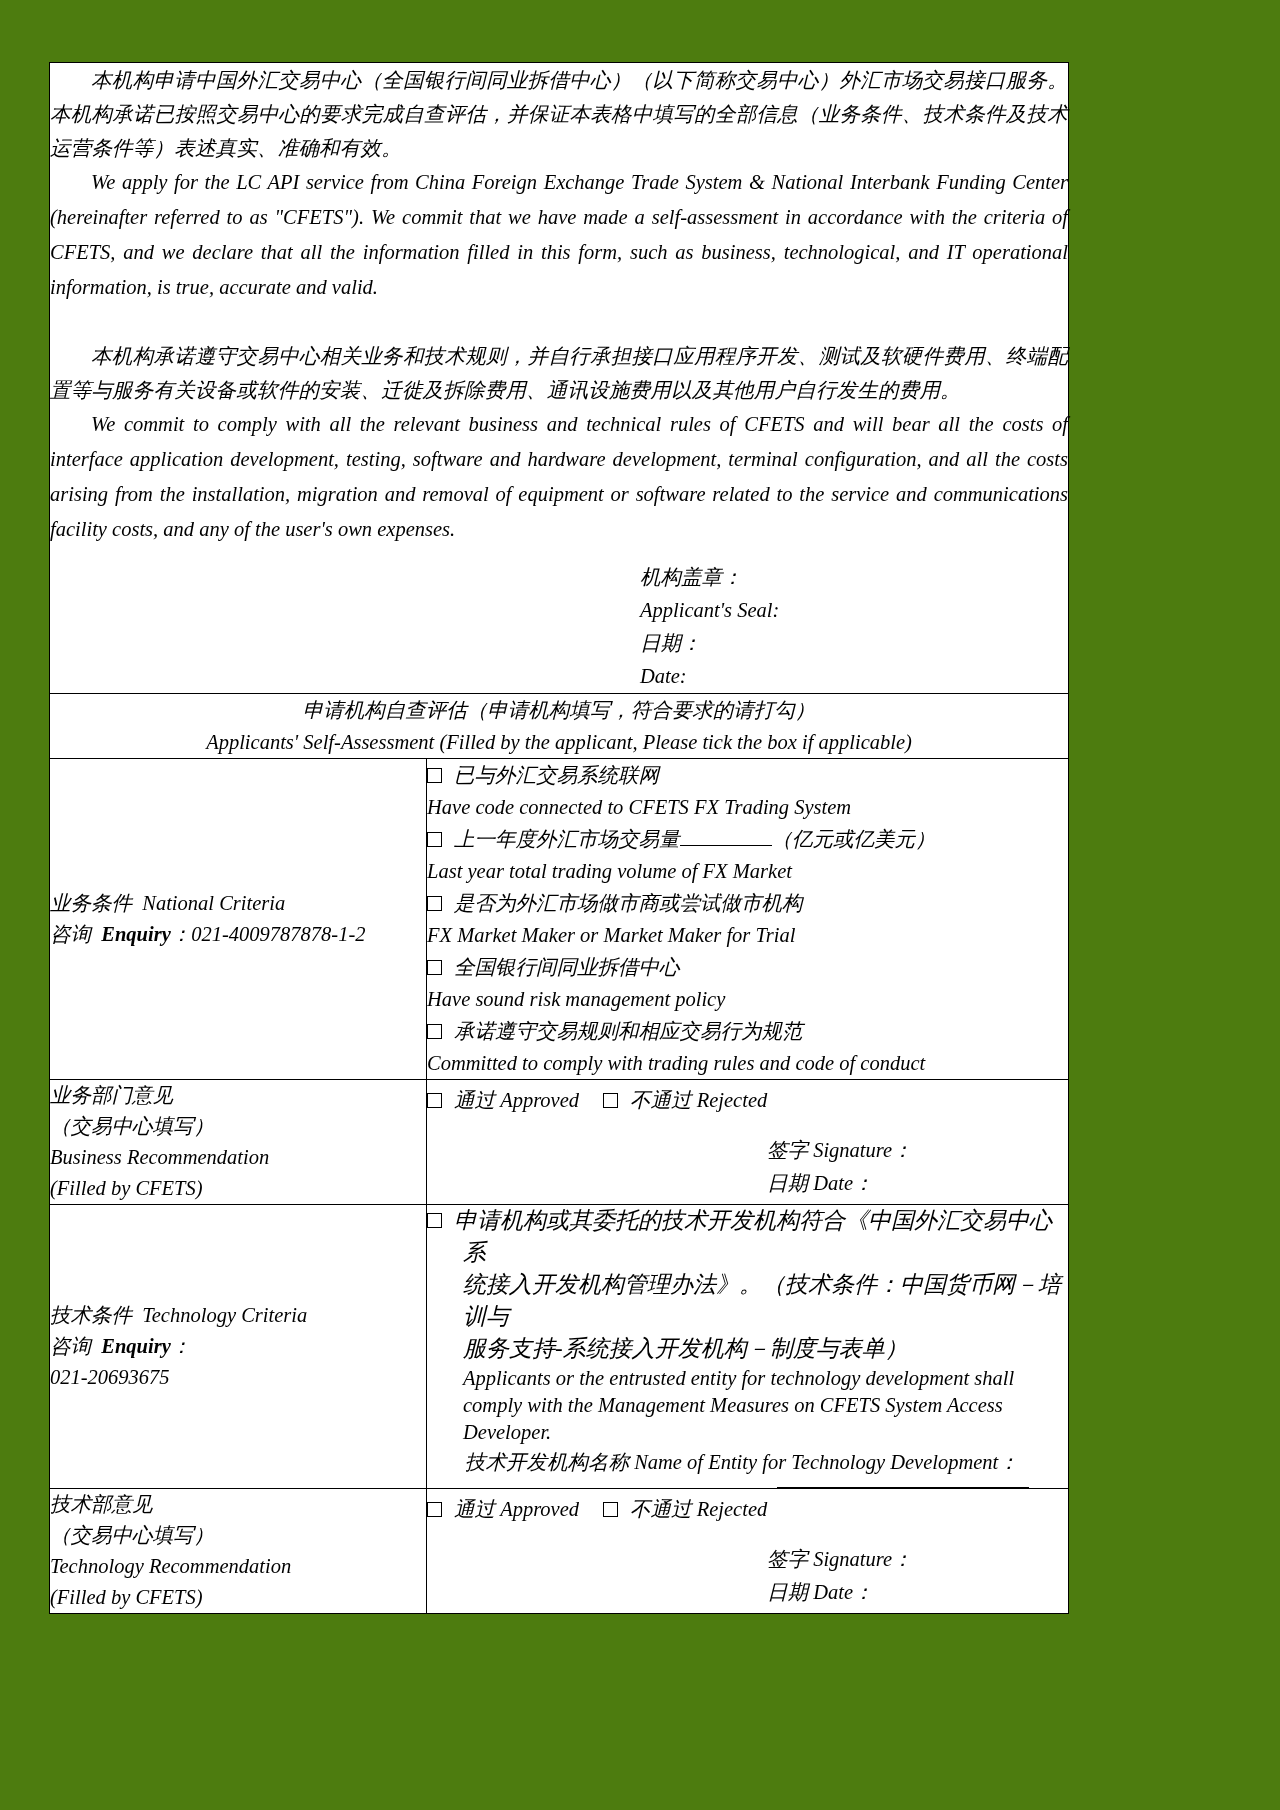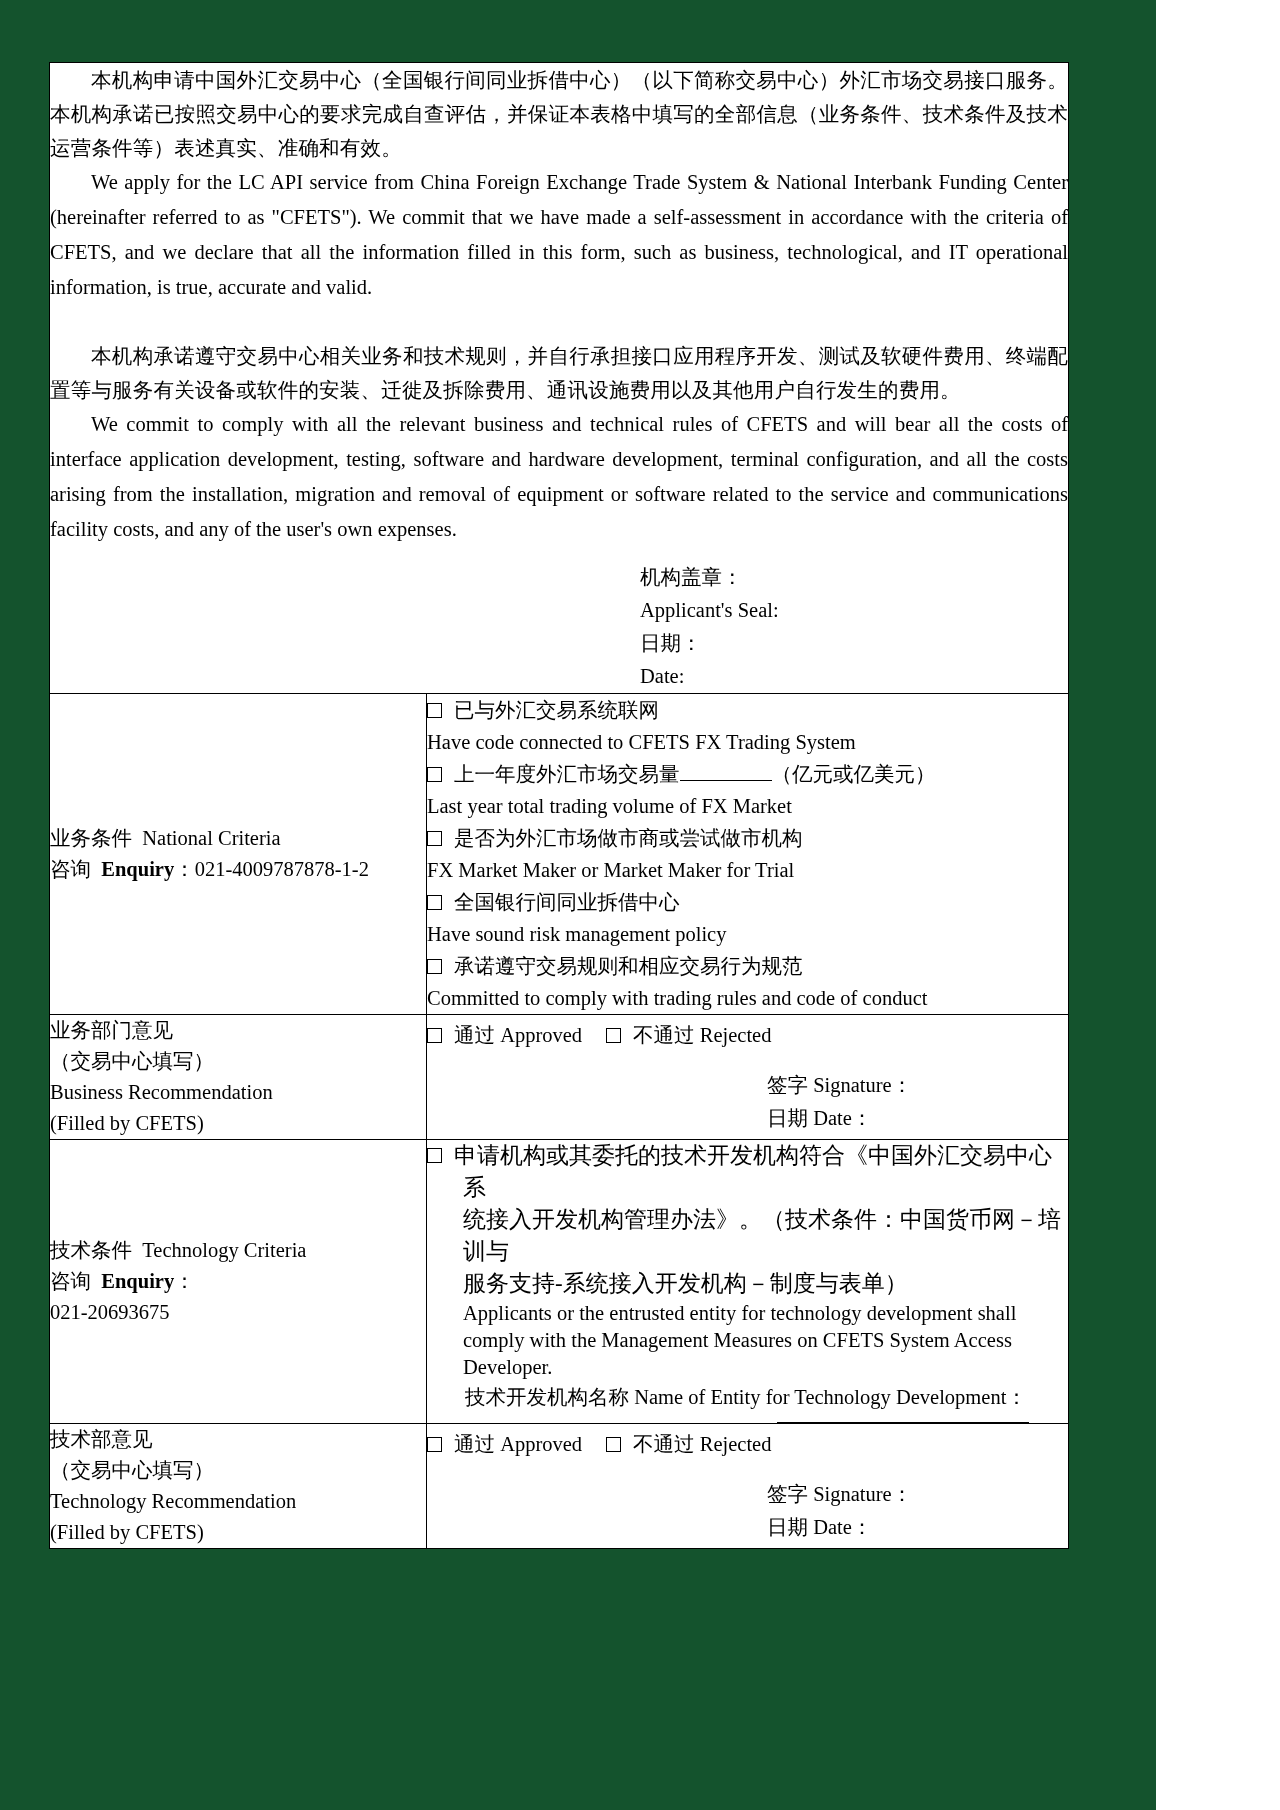--- a/index.html
+++ b/index.html
@@ -9,24 +9,25 @@
   }
   body {
     width: 1280px;
     height: 1810px;
     font-family: "Liberation Serif", "DejaVu Serif", serif;
     color: #000000;
     -webkit-font-smoothing: antialiased;
   }
   .page {
     position: relative;
-    width: 1156px;
+    width: 1280px;
     height: 1810px;
-    background: #14532d;
+    background: #4d7c0f;
     box-sizing: border-box;
+    font-style: italic;
   }
   .form-table {
     position: absolute;
     left: 49px;
     top: 62px;
     width: 1019px;
     border-collapse: collapse;
     table-layout: fixed;
   }
   .form-table td {
@@ -190,20 +191,26 @@
 
         <div class="seal-block">
           <div>机构盖章：</div>
           <div>Applicant's Seal:</div>
           <div>日期：</div>
           <div>Date:</div>
         </div>
       </td>
     </tr>
 
+    <tr>
+      <td class="band-cell" colspan="2">
+        <div class="band-cn">申请机构自查评估（申请机构填写，符合要求的请打勾）</div>
+        <div class="band-en">Applicants' Self-Assessment (Filled by the applicant, Please tick the box if applicable)</div>
+      </td>
+    </tr>
 
     <tr>
       <td class="label-cell mid">
         <div class="nowrap">
           <span>业务条件</span>&nbsp;
           <span>National Criteria</span>
         </div>
         <div class="nowrap">
           <span>咨询</span>&nbsp;
           <span class="b">Enquiry</span><span>：021-4009787878-1-2</span>

